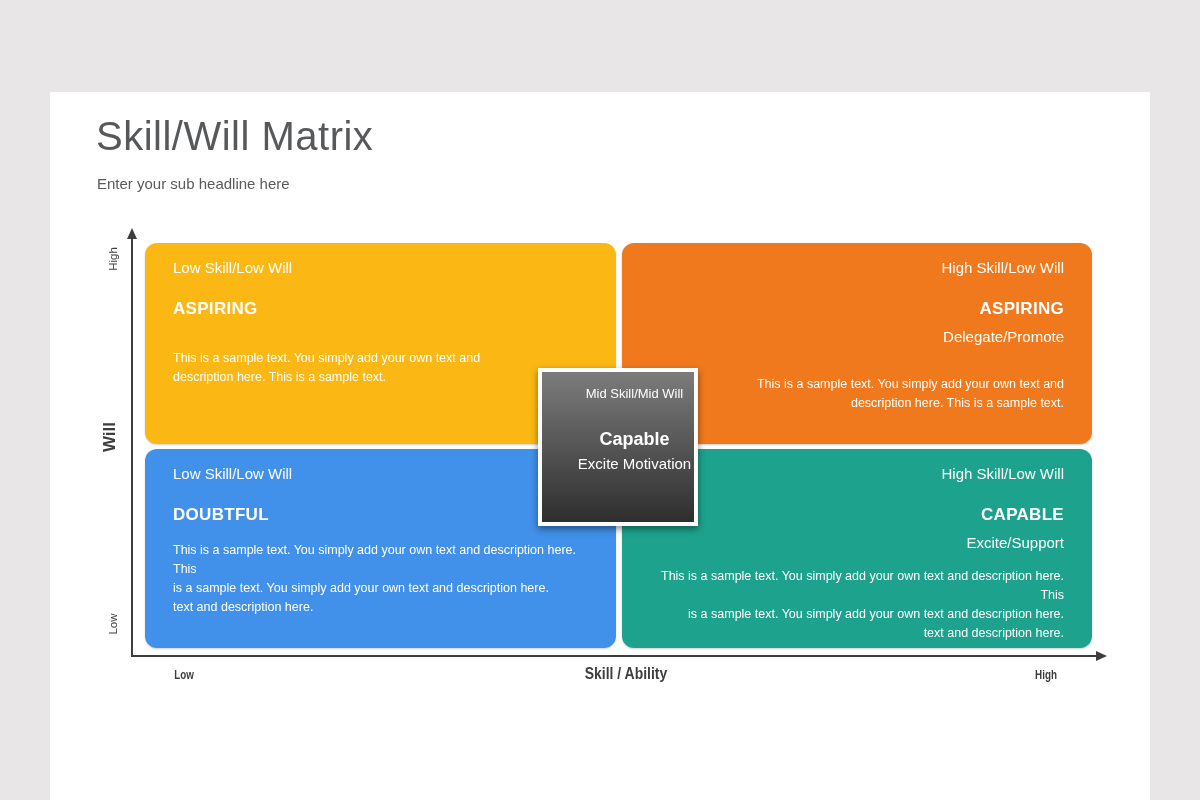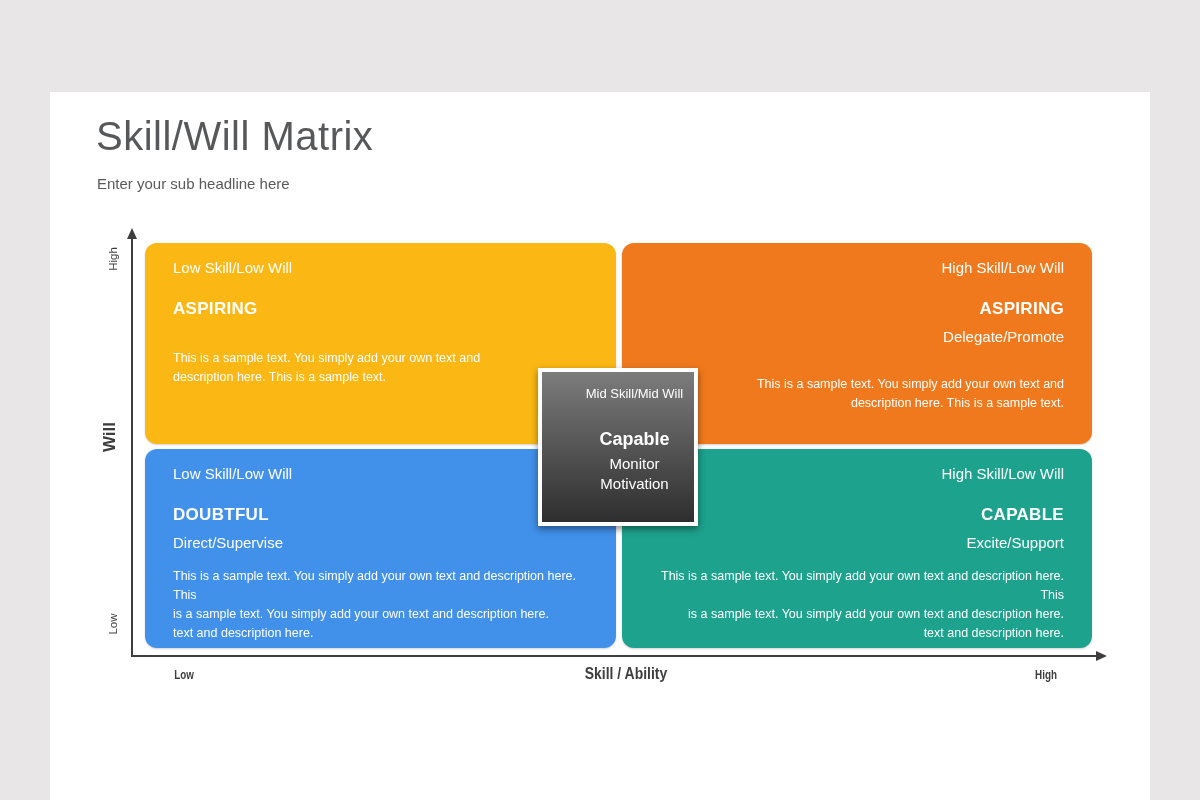--- a/index.html
+++ b/index.html
@@ -141,36 +141,35 @@
         <div class="q-label">High Skill/Low Will</div>
         <div class="q-title">ASPIRING</div>
         <div class="q-sub">Delegate/Promote</div>
         <div class="q-body">This is a sample text. You simply add your own text and
 description here. This is a sample text.</div>
       </div>
 
       <div class="quad q-bl align-left row-bottom" style="background: rgb(65, 144, 234);">
         <div class="q-label">Low Skill/Low Will</div>
         <div class="q-title">DOUBTFUL</div>
-        <div class="q-sub">Direct/Supervise</div>
         <div class="q-body">This is a sample text. You simply add your own text and description here. This
 is a sample text. You simply add your own text and description here.
 text and description here.</div>
       </div>
 
       <div class="quad q-br align-right row-bottom" style="background: rgb(29, 162, 141);">
         <div class="q-label">High Skill/Low Will</div>
         <div class="q-title">CAPABLE</div>
         <div class="q-sub">Excite/Support</div>
         <div class="q-body">This is a sample text. You simply add your own text and description here. This
 is a sample text. You simply add your own text and description here.
 text and description here.</div>
       </div>
 
       <div class="center-box" id="center-box" style="background: linear-gradient(rgb(124, 124, 124), rgb(46, 46, 46));">
         <div class="c-label">Mid Skill/Mid Will</div>
         <div class="c-title">Capable</div>
-        <div class="c-sub">Monitor Motivation</div>
+        <div class="c-sub">Excite Motivation</div>
       </div>
 
     </div>
   </div>
 </div>
 
 </body></html>

